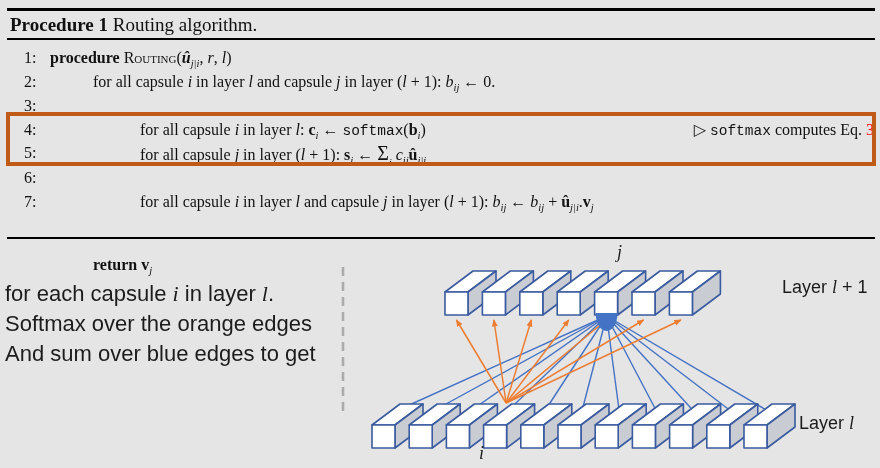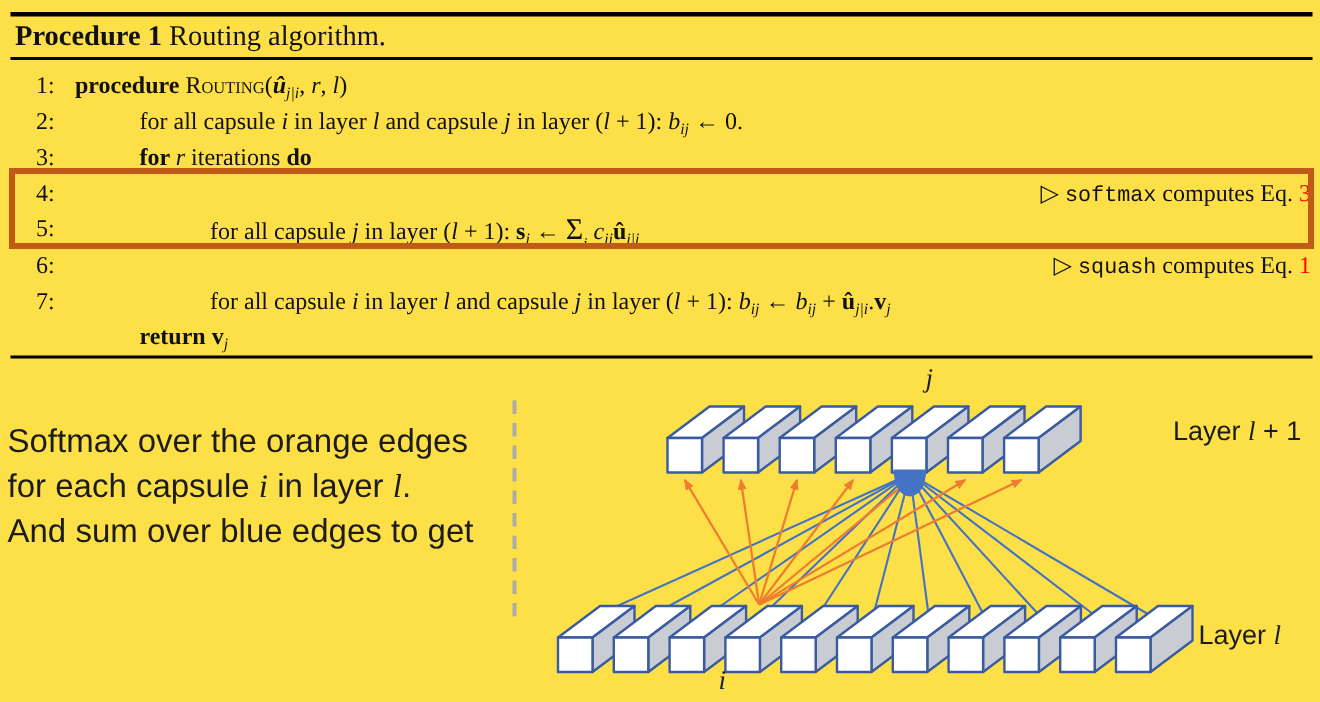--- a/index.html
+++ b/index.html
@@ -1,16 +1,16 @@
 <!DOCTYPE html>
 <html><head>
 <meta charset="utf-8">
 <style>
   html,body{margin:0;padding:0;background:#fff;}
-  .page{position:relative;width:880px;height:468px;background:#fde047;overflow:hidden;
+  .page{position:relative;width:880px;height:468px;background:#e5e5e5;overflow:hidden;
         font-family:"Liberation Serif",serif;color:#111;}
   .rule{position:absolute;left:7px;width:868px;background:#000;}
   .rule-top{top:8px;height:2.5px;}
   .rule-mid{top:38px;height:1.5px;}
   .rule-bot{top:237px;height:1.5px;}
   .algo-title{position:absolute;left:10px;top:14px;font-size:19px;white-space:nowrap;}
   .code-row{position:absolute;left:0;width:880px;height:24px;font-size:16px;line-height:24px;}
   .line-num{position:absolute;left:24px;}
   .line-body{position:absolute;white-space:nowrap;}
   .line-comment{position:absolute;right:6px;white-space:nowrap;}
@@ -48,49 +48,48 @@
       <div class="code-row" style="top: 46px;">
         <span class="line-num">1:</span>
         <span class="line-body" style="left: 50px;"><span class="seg-kw">procedure </span><span class="seg-sc">Routing</span><span>(</span><span class="seg-bvi">û</span><span class="seg-sub">j|i</span><span>, </span><span class="seg-v">r</span><span>, </span><span class="seg-v">l</span><span>)</span></span>
       </div>
       <div class="code-row" style="top: 70px;">
         <span class="line-num">2:</span>
         <span class="line-body" style="left: 93px;"><span>for all capsule </span><span class="seg-v">i</span><span> in layer </span><span class="seg-v">l</span><span> and capsule </span><span class="seg-v">j</span><span> in layer (</span><span class="seg-v">l</span><span> + 1): </span><span class="seg-v">b</span><span class="seg-sub">ij</span><span> ← 0.</span></span>
       </div>
       <div class="code-row" style="top: 94px;">
         <span class="line-num">3:</span>
-        <span class="line-body" style="left: 93px;"><span class="seg-kw">for </span><span class="seg-v">r</span><span> iterations </span><span class="seg-kw">do</span></span>
       </div>
       <div class="code-row" style="top: 118px;">
         <span class="line-num">4:</span>
+        <span class="line-body" style="left: 140px;"><span>for all capsule </span><span class="seg-v">i</span><span> in layer </span><span class="seg-v">l</span><span>: </span><span class="seg-bv">c</span><span class="seg-sub">i</span><span> ← </span><span class="seg-tt">softmax</span><span>(</span><span class="seg-bv">b</span><span class="seg-sub">i</span><span>)</span></span>
         <span class="line-comment"><span>▷ </span><span class="seg-tt">softmax</span><span> computes Eq. </span><span class="seg-red">3</span></span>
       </div>
       <div class="code-row" style="top: 141px;">
         <span class="line-num">5:</span>
         <span class="line-body" style="left: 140px;"><span>for all capsule </span><span class="seg-v">j</span><span> in layer (</span><span class="seg-v">l</span><span> + 1): </span><span class="seg-bv">s</span><span class="seg-sub">j</span><span> ← </span><span class="seg-sum">Σ</span><span class="seg-sumsub">i</span><span> </span><span class="seg-v">c</span><span class="seg-sub">ij</span><span class="seg-bv">û</span><span class="seg-sub">j|i</span></span>
       </div>
       <div class="code-row" style="top: 166px;">
         <span class="line-num">6:</span>
-        <span class="line-comment"><span>▷ </span><span class="seg-tt">squash</span><span> computes Eq. </span><span class="seg-red">1</span></span>
       </div>
       <div class="code-row" style="top: 190px;">
         <span class="line-num">7:</span>
         <span class="line-body" style="left: 140px;"><span>for all capsule </span><span class="seg-v">i</span><span> in layer </span><span class="seg-v">l</span><span> and capsule </span><span class="seg-v">j</span><span> in layer (</span><span class="seg-v">l</span><span> + 1): </span><span class="seg-v">b</span><span class="seg-sub">ij</span><span> ← </span><span class="seg-v">b</span><span class="seg-sub">ij</span><span> + </span><span class="seg-bv">û</span><span class="seg-sub">j|i</span><span>.</span><span class="seg-bv">v</span><span class="seg-sub">j</span></span>
       </div>
       <div class="code-row" style="top: 213px;">
         <span class="line-num"></span>
-        <span class="line-body" style="left: 93px;"><span class="seg-kw">return </span><span class="seg-bv">v</span><span class="seg-sub">j</span></span>
+        <span class="line-body" style="left: 93px; margin-top: 40px;"><span class="seg-kw">return </span><span class="seg-bv">v</span><span class="seg-sub">j</span></span>
       </div>
     </div>
   <div class="rule rule-bot"></div>
   <div class="highlight-box" style="border-color: rgb(191, 91, 23);"></div>
 
   <div class="note" id="note">
+      <div class="note-line"><span>for each capsule </span><span class="seg-m">i</span><span> in layer </span><span class="seg-m">l</span><span>.</span></div>
       <div class="note-line"><span>Softmax over the orange edges</span></div>
-      <div class="note-line"><span>for each capsule </span><span class="seg-m">i</span><span> in layer </span><span class="seg-m">l</span><span>.</span></div>
       <div class="note-line"><span>And sum over blue edges to get</span></div>
     </div>
 
   <div class="diagram">
     <svg id="diagram-svg" width="550" height="228" viewBox="0 0 550 228">
         <defs>
           <marker id="ah" markerWidth="9" markerHeight="8" refX="6.5" refY="3" orient="auto" markerUnits="userSpaceOnUse">
             <path d="M0,0 L7.5,3 L0,6 Z" fill="#ed7d31"></path>
           </marker>
         </defs>

